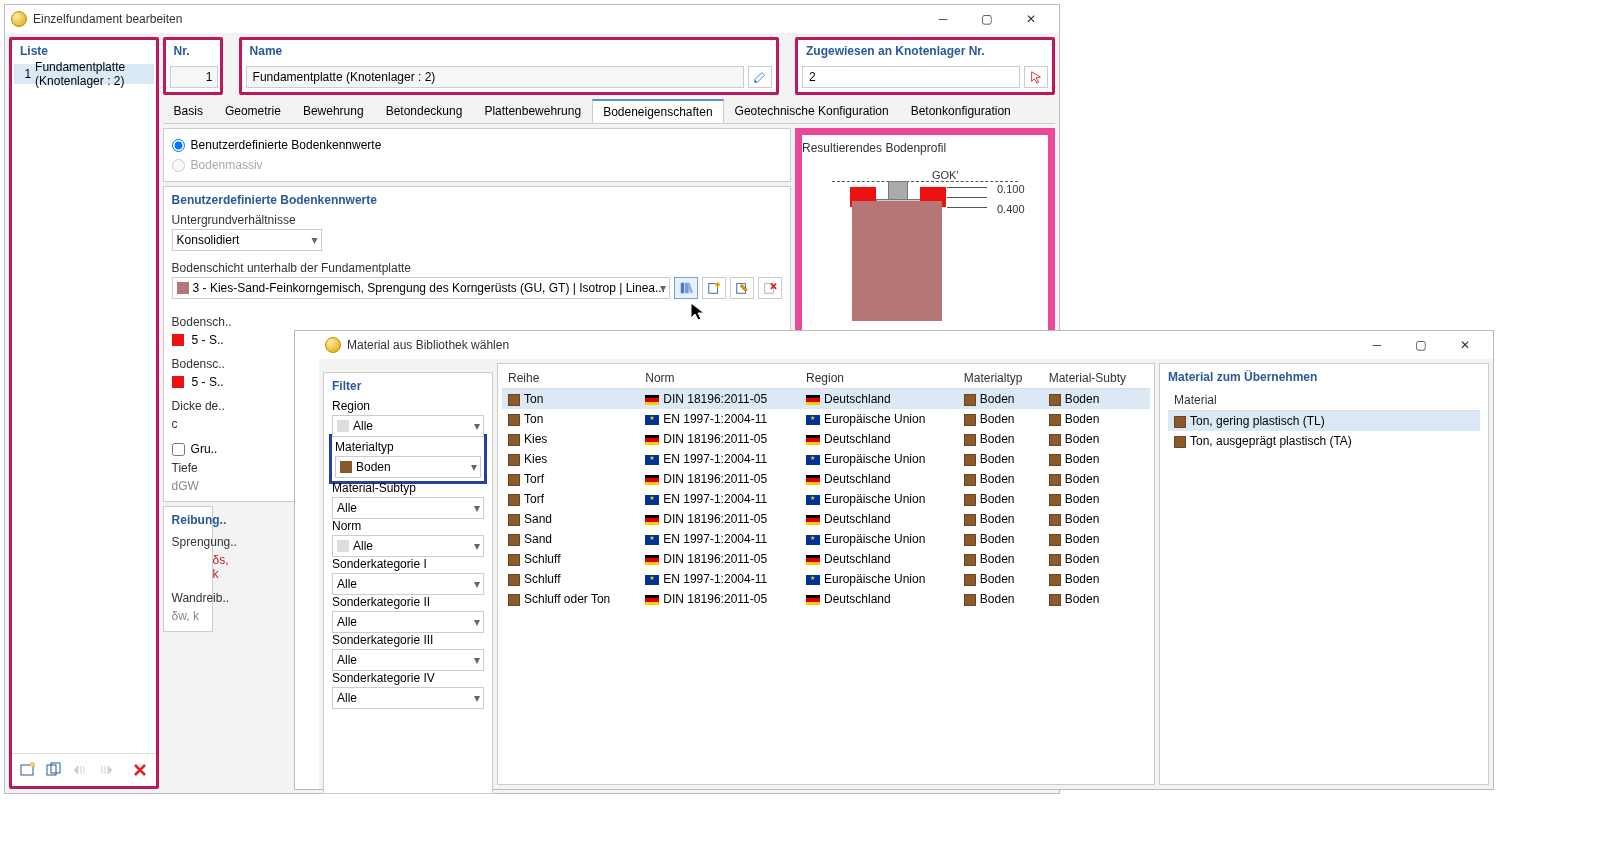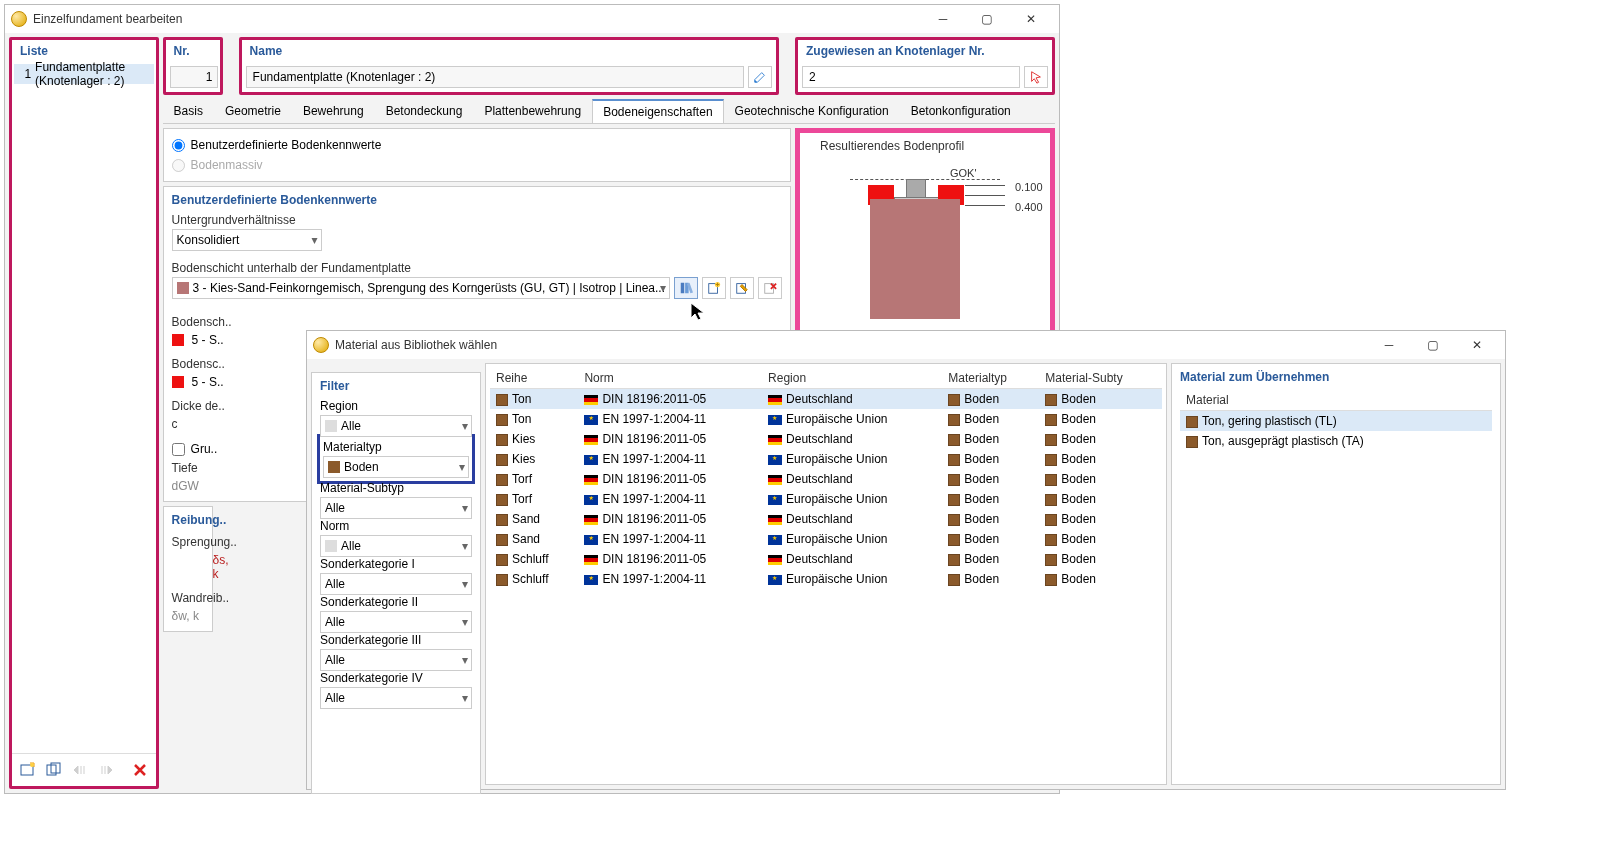--- a/index.html
+++ b/index.html
@@ -55,21 +55,21 @@
 
 .label-plain { color:#333; margin:4px 0 2px 0; display:block; }
 select.combo, .combo-field { height:22px; border:1px solid #ccc; background:#fff; padding:0 4px; display:flex; align-items:center; }
 .combo-wrap { position:relative; }
 .combo-wrap .chev { position:absolute; right:4px; top:50%; transform:translateY(-50%); pointer-events:none; color:#666; }
 
 .soil-layer-row { display:flex; gap:4px; align-items:center; }
 .soil-layer-row .combo-field { flex:1; }
 .soil-swatch { width:12px; height:12px; display:inline-block; margin-right:4px; }
 
-.profile-panel { background:#fff; border:5px solid #ec4899; padding:6px 20px; height:220px; }
+.profile-panel { background:#fff; border:7px solid #ec4899; padding:6px 0; height:220px; }
 .profile-canvas { position:relative; width:100%; height:160px; }
 .profile-canvas .gok-line { position:absolute; left:30px; right:30px; top:20px; border-top:1px dashed #555; }
 .profile-canvas .gok-line::after { content:''; }
 .profile-canvas .base { position:absolute; left:50px; top:40px; width:90px; height:120px; background:#b77676; }
 .profile-canvas .top-red-l { position:absolute; left:48px; top:26px; width:26px; height:20px; background:#e11; }
 .profile-canvas .top-red-r { position:absolute; left:118px; top:26px; width:26px; height:20px; background:#e11; }
 .profile-canvas .col { position:absolute; left:86px; top:20px; width:20px; height:26px; background:#aaa; border:1px solid #777; }
 .profile-canvas .slab { position:absolute; left:74px; top:38px; width:46px; height:10px; background:#ccc; border:1px solid #777; }
 .dim-label { position:absolute; font-size:11px; color:#333; }
 
@@ -309,21 +309,21 @@
         </div>
       </div>
     </div>
   </div>
 </div>
 
 <svg class="cursor" width="18" height="20" viewBox="0 0 18 20">
   <path d="M1 1 L1 16 L5 12 L8 18 L11 17 L8 11 L14 11 Z" fill="#000" stroke="#fff" stroke-width="1"></path>
 </svg>
 
-<div class="window" style="left:306px; top:330px; width:1200px; height:460px;">
+<div class="window" style="left:294px; top:330px; width:1200px; height:460px;padding-left:24px;">
   <div class="titlebar">
     <div class="app-icon"></div>
     <div class="title">Material aus Bibliothek wählen</div>
     <div class="win-btns">
       <div class="win-btn">─</div>
       <div class="win-btn">▢</div>
       <div class="win-btn">✕</div>
     </div>
   </div>
   <div class="lib-content">
@@ -490,20 +490,27 @@
                 <td><span class="mat-swatch"></span>Boden</td>
                 <td><span class="mat-swatch"></span>Boden</td>
               </tr>
               <tr class="row">
                 <td><span class="mat-swatch"></span>Schluff</td>
                 <td><span class="flag flag-eu"></span>EN 1997-1:2004-11</td>
                 <td><span class="flag flag-eu"></span>Europäische Union</td>
                 <td><span class="mat-swatch"></span>Boden</td>
                 <td><span class="mat-swatch"></span>Boden</td>
               </tr>
+              <tr class="row">
+                <td><span class="mat-swatch"></span>Schluff oder Ton</td>
+                <td><span class="flag flag-de"></span>DIN 18196:2011-05</td>
+                <td><span class="flag flag-de"></span>Deutschland</td>
+                <td><span class="mat-swatch"></span>Boden</td>
+                <td><span class="mat-swatch"></span>Boden</td>
+              </tr>
             </tbody>
         </table>
       </div>
     </div>
 
     <div class="take-col">
       <div class="group" style="height:100%;">
         <div class="group-title">Material zum Übernehmen</div>
         <table class="mat-table">
           <thead>

